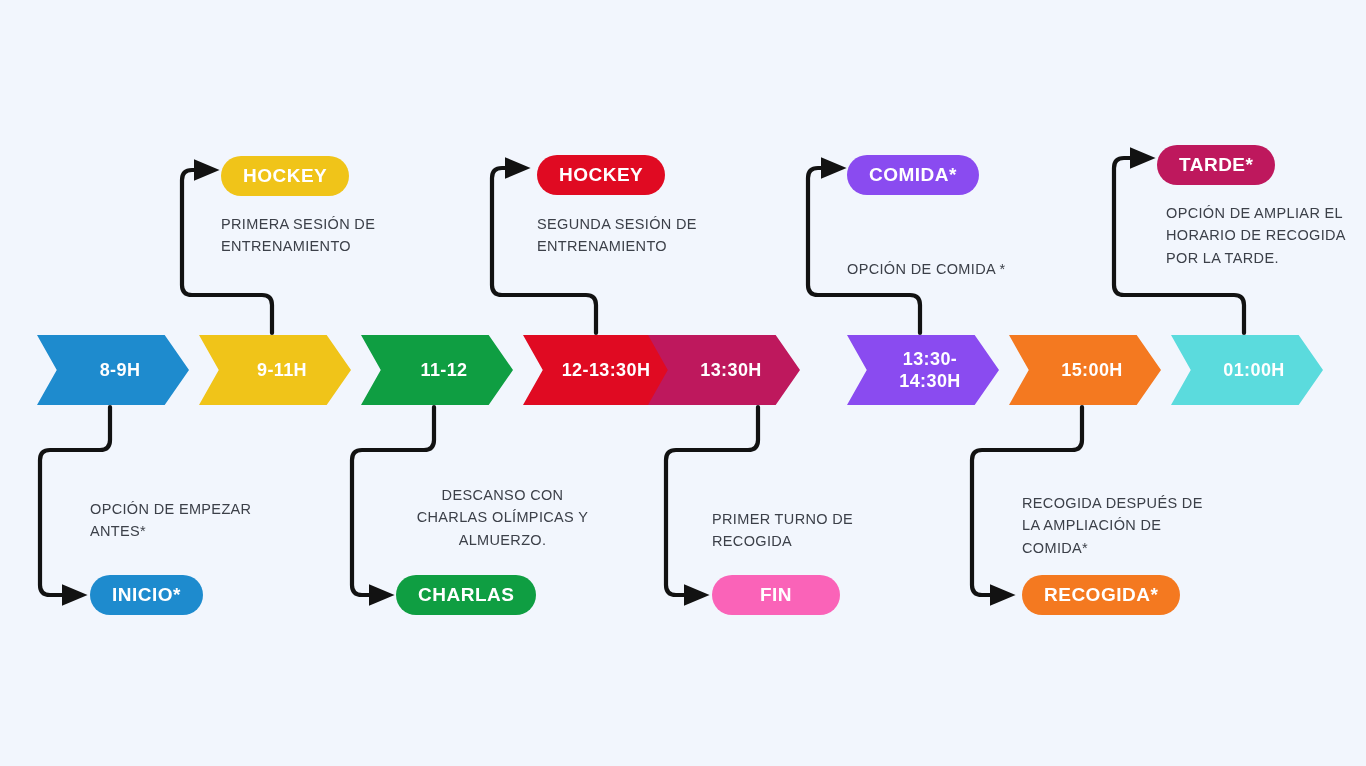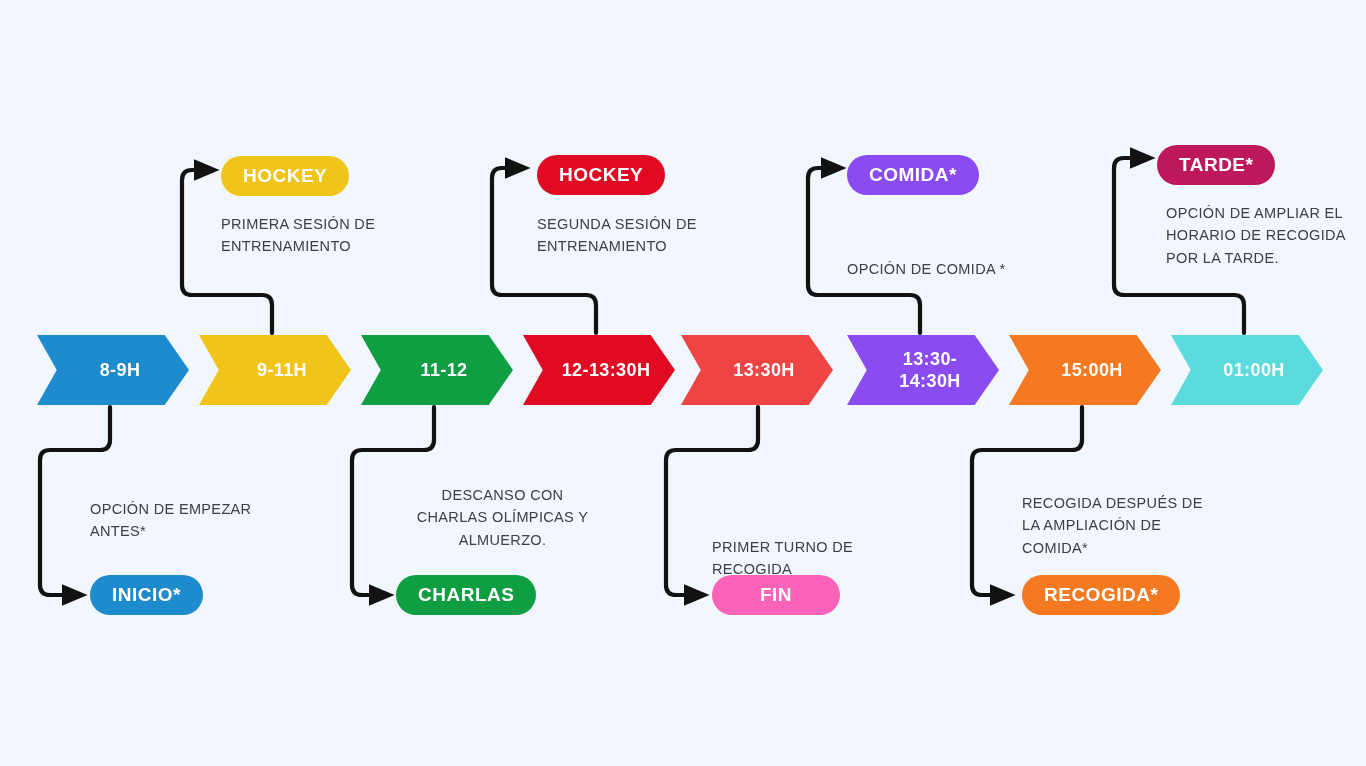--- a/index.html
+++ b/index.html
@@ -114,21 +114,21 @@
   </div>
   <div class="chevron" style="left:199px; width:152px; background:#f0c419;">
     <span class="chevron-label">9-11H</span>
   </div>
   <div class="chevron" style="left:361px; width:152px; background:#0f9e42;">
     <span class="chevron-label">11-12</span>
   </div>
   <div class="chevron" style="left:523px; width:152px; background:#e00a22;">
     <span class="chevron-label">12-13:30H</span>
   </div>
-  <div class="chevron" style="left:681px; width:152px; background:#ef4444;">
+  <div class="chevron" style="left:648px; width:152px; background:#be185d;">
     <span class="chevron-label">13:30H</span>
   </div>
   <div class="chevron" style="left:847px; width:152px; background:#8a4bf0;">
     <span class="chevron-label">13:30-
 14:30H</span>
   </div>
   <div class="chevron" style="left:1009px; width:152px; background:#f47920;">
     <span class="chevron-label">15:00H</span>
   </div>
   <div class="chevron" style="left:1171px; width:152px; background:#5bdbdd;">
@@ -165,21 +165,21 @@
     <span class="pill-label">INICIO*</span>
   </div>
 
   <div class="desc" style="left:395px; top:484px; width:215px;text-align:center;">DESCANSO CON
 CHARLAS OLÍMPICAS Y
 ALMUERZO.</div>
   <div class="pill" style="left:396px; top:575px; background:#0f9e42;">
     <span class="pill-label">CHARLAS</span>
   </div>
 
-  <div class="desc" style="left:712px; top:536px; width:215px;">PRIMER TURNO DE
+  <div class="desc" style="left:712px; top:508px; width:215px;">PRIMER TURNO DE
 RECOGIDA</div>
   <div class="pill" style="left:712px; top:575px; background:#fa63b8; min-width:128px;">
     <span class="pill-label">FIN</span>
   </div>
 
   <div class="desc" style="left:1022px; top:492px; width:225px;">RECOGIDA DESPUÉS DE
 LA AMPLIACIÓN DE
 COMIDA*</div>
   <div class="pill" style="left:1022px; top:575px; background:#f47920;">
     <span class="pill-label">RECOGIDA*</span>

